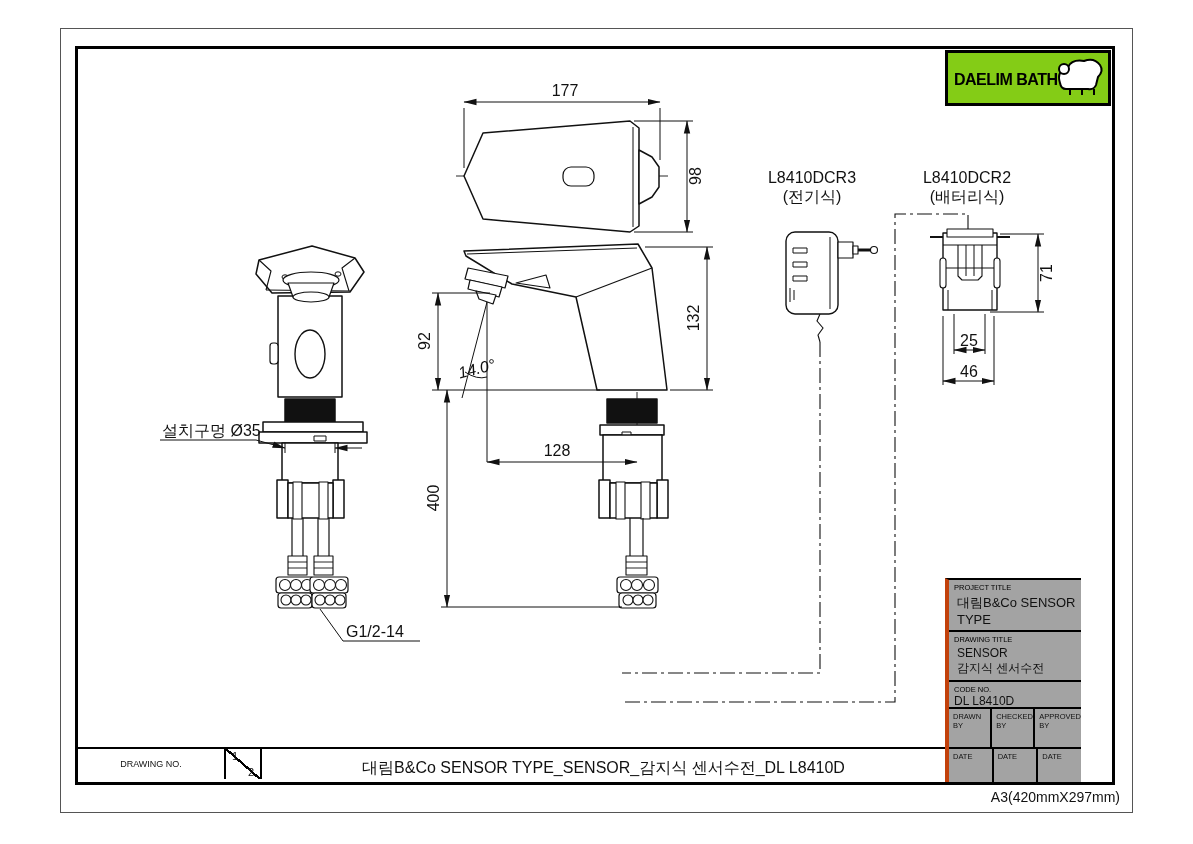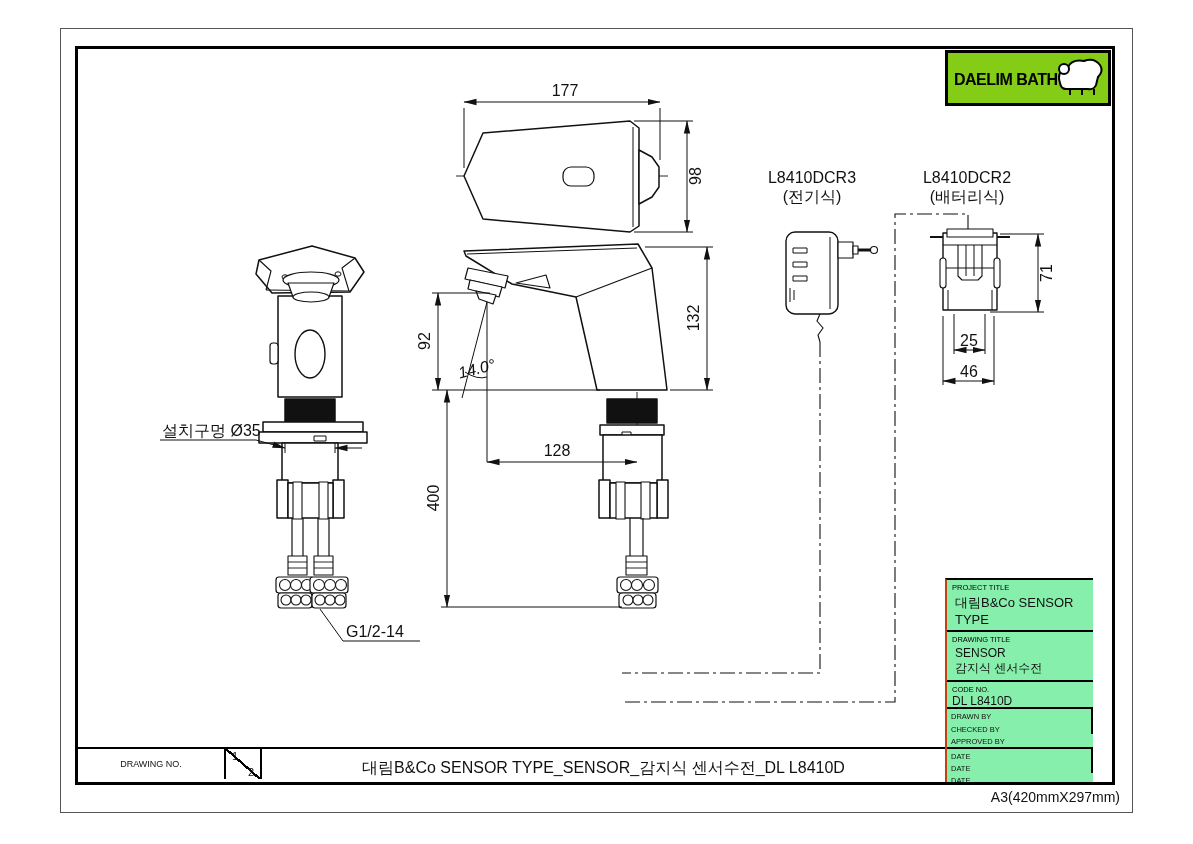--- a/index.html
+++ b/index.html
@@ -1,26 +1,26 @@
 <!DOCTYPE html>
 <html><head>
 <meta charset="utf-8">
 <style>
   html,body{margin:0;padding:0;background:#ffffff;}
   body{width:1193px;height:844px;position:relative;font-family:"Liberation Sans",sans-serif;color:#111;}
   .sheet-outer{position:absolute;left:60px;top:28px;width:1071px;height:783px;border:1px solid #555;background:#fff;}
   .frame{position:absolute;left:75px;top:46px;width:1034px;height:733px;border:3px solid #000;background:#fff;}
   .logo-box{position:absolute;left:945px;top:50px;width:166px;height:56px;border:3px solid #000;box-sizing:border-box;background:#84cc16;}
   
-  .tblock{position:absolute;left:945px;top:578px;width:148px;height:204px;border-left:2px solid #c2410c;border-top:2px solid #000;box-sizing:border-box;background:#86efac;font-size:8px;}
+  .tblock{position:absolute;left:945px;top:578px;width:136px;height:204px;border-left:4px solid #c2410c;border-top:2px solid #000;box-sizing:border-box;background:#a3a3a3;font-size:8px;}
   .tb-row{border-bottom:2px solid #000;box-sizing:border-box;position:relative;}
   .tb-label{font-size:7.5px;letter-spacing:0;padding:3px 0 0 5px;color:#000;}
   .tb-value{padding:2px 0 0 8px;font-size:13px;}
   .tb-value.small{font-size:12px;line-height:1.25;}
-  .tb-cols{display:flex;flex-direction:column;}
+  .tb-cols{display:flex;}
   .tb-cols > div{flex:1;border-right:2px solid #000;box-sizing:border-box;padding:3px 0 0 4px;font-size:7.5px;}
   .tb-cols > div:last-child{border-right:none;}
   
   .bbar{position:absolute;left:78px;top:747px;width:867px;height:32px;border-top:2px solid #000;display:flex;box-sizing:border-box;background:#fff;}
   .bb-cell-no{width:148px;border-right:2px solid #000;box-sizing:border-box;display:flex;align-items:center;justify-content:center;font-size:9px;}
   .bb-cell-page{width:36px;border-right:2px solid #000;box-sizing:border-box;position:relative;background:
      linear-gradient(to top right, transparent 47.5%, #000 47.5%, #000 52.5%, transparent 52.5%);}
   .bb-p1{position:absolute;left:6px;top:1px;font-size:11px;}
   .bb-p2{position:absolute;right:6px;bottom:1px;font-size:11px;}
   .bb-cell-title{flex:1;display:flex;align-items:flex-end;justify-content:center;font-size:16px;letter-spacing:0;}

